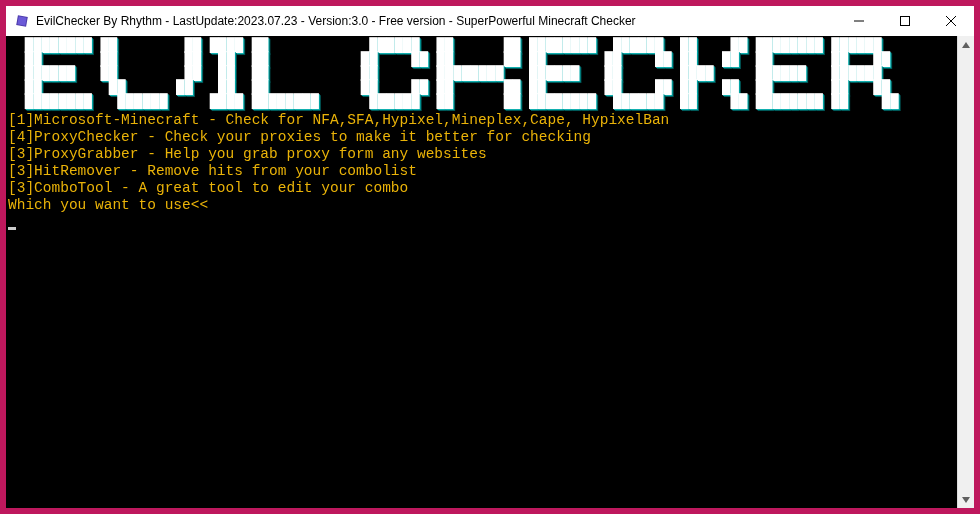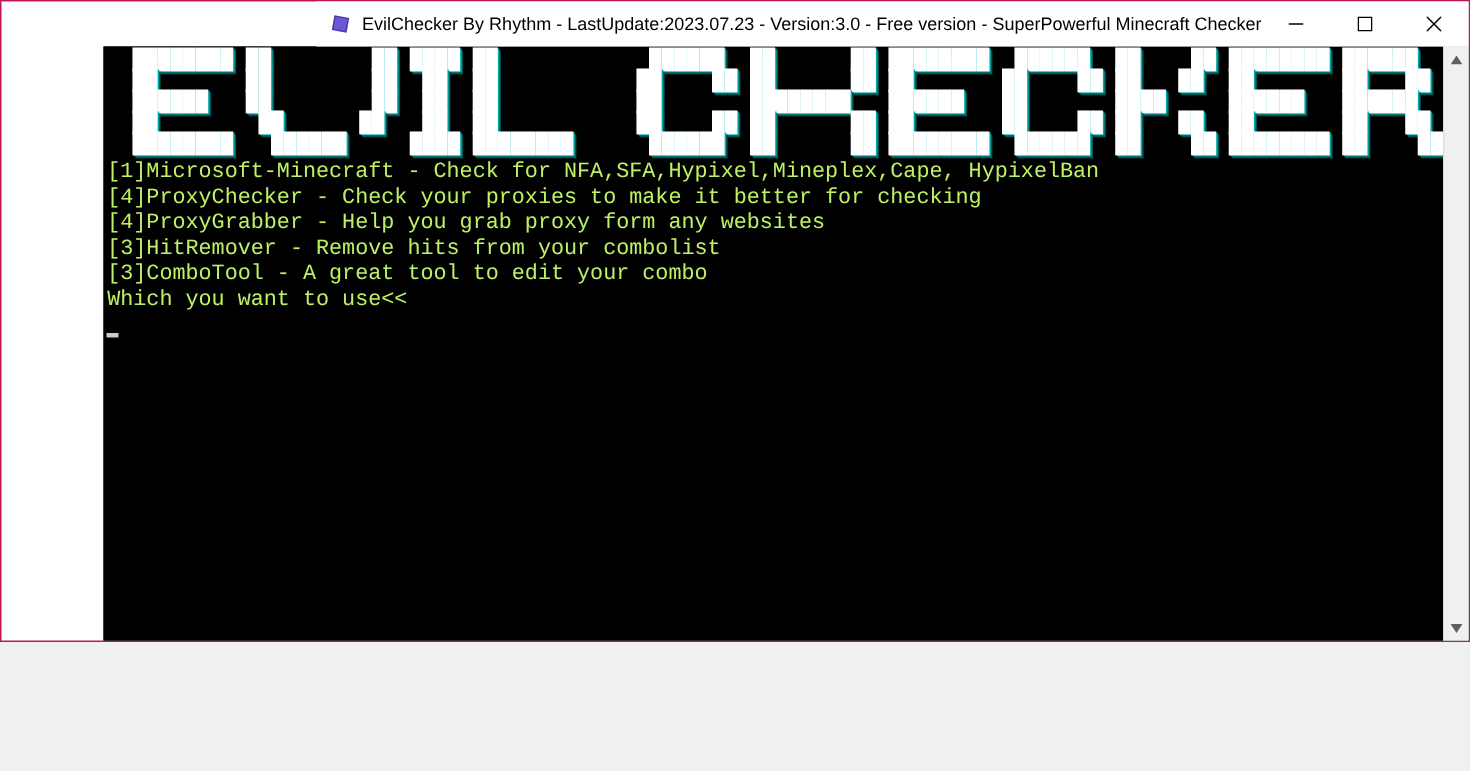--- a/index.html
+++ b/index.html
@@ -5,26 +5,25 @@
   * { margin: 0; padding: 0; box-sizing: border-box; }
   body {
     width: 980px;
     height: 514px;
     font-family: "Segoe UI", Tahoma, sans-serif;
     background: #f0f0f0;
     overflow: hidden;
   }
   .window {
     width: 980px;
-    height: 428px;
+    height: 514px;
     background: #fff;
-    border: 1px solid #be185d;
+    border: 6px solid #be185d;
     display: flex;
     flex-direction: column;
-    align-items: flex-end;
   }
   .titlebar {
     height: 30px;
     background: #fff;
     display: flex;
     align-items: center;
     font-size: 12px;
     color: #000;
     position: relative;
   }
@@ -71,21 +70,21 @@
     white-space: pre;
     padding: 2px 0 0 2px;
   }
   .ascii-art {
     color: #ffffff;
     text-shadow: 1px 1px 0 #0aa, 2px 2px 0 #055;
     line-height: 14px;
     font-size: 14px;
     margin-bottom: 4px;
   }
-  .menu-line { color: #bef264; }
+  .menu-line { color: #eab308; }
   .cursor {
     display: inline-block;
     width: 8px;
     height: 3px;
     background: #ccc;
     vertical-align: bottom;
     margin-bottom: 1px;
   }
   .scrollbar {
     width: 17px;
@@ -137,21 +136,21 @@
     </div>
   </div>
 
   <div class="console-wrap">
     <div class="console"><div class="ascii-art">  ████████ ██        ██ ████ ██            ██████  ██      ██ ████████  ██████  ██    ██ ████████ ██████  
   ██       ██        ██  ██  ██           ██    ██ ██      ██ ██       ██    ██ ██   ██  ██       ██   ██ 
   ██████   ██        ██  ██  ██           ██       ████████   ██████   ██       ████     ██████   ██████  
   ██        ██      ██   ██  ██           ██    ██ ██      ██ ██       ██    ██ ██   ██  ██       ██   ██ 
   ████████   ██████     ████ ████████      ██████  ██      ██ ████████  ██████  ██    ██ ████████ ██    ██</div><span class="menu-line">[1]Microsoft-Minecraft - Check for NFA,SFA,Hypixel,Mineplex,Cape, HypixelBan</span>
 <span class="menu-line">[4]ProxyChecker - Check your proxies to make it better for checking</span>
-<span class="menu-line">[4]ProxyGrabber - Help you grab proxy form any websites</span>
+<span class="menu-line">[3]ProxyGrabber - Help you grab proxy form any websites</span>
 <span class="menu-line">[3]HitRemover - Remove hits from your combolist</span>
 <span class="menu-line">[3]ComboTool - A great tool to edit your combo</span>
 <span class="menu-line">Which you want to use&lt;&lt;</span>
 <span class="cursor"></span></div>
     <div class="scrollbar">
       <div class="sb-btn">
         <svg width="8" height="6" viewBox="0 0 8 6">
             <polygon points="4,0 8,6 0,6" fill="#606060"></polygon>
           </svg>
       </div>

